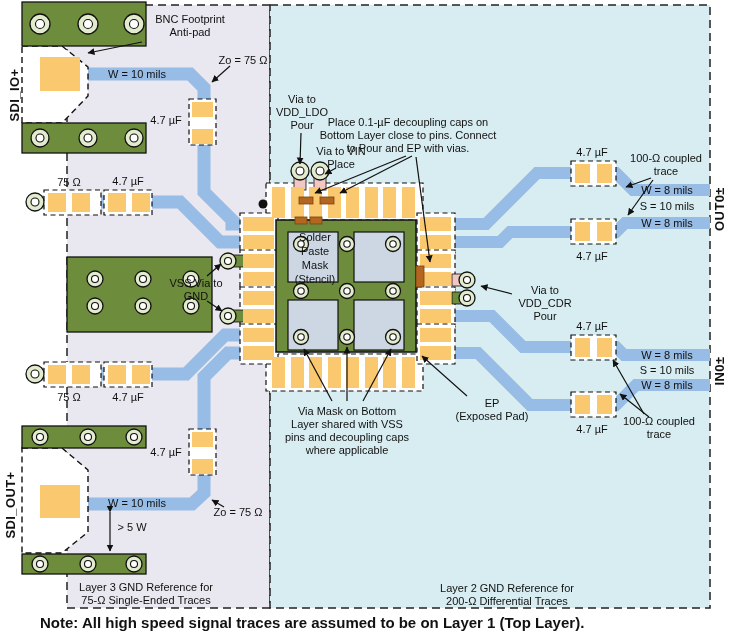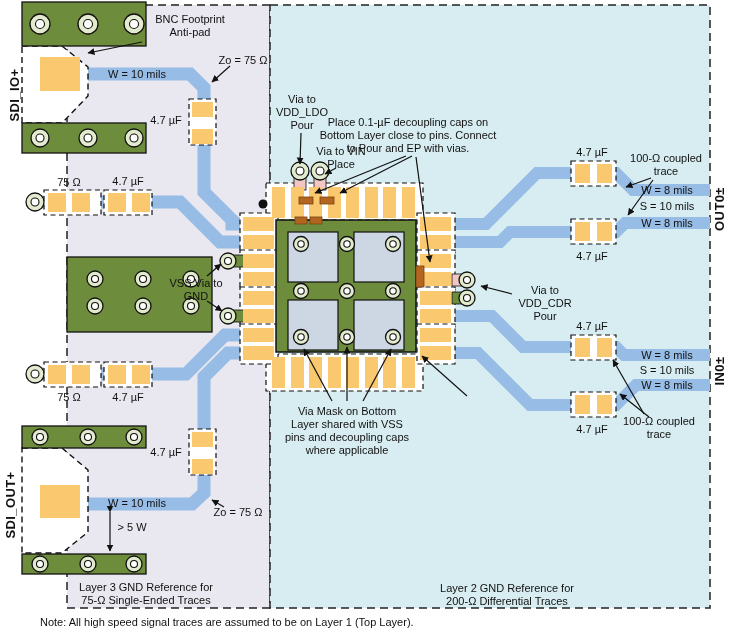--- a/index.html
+++ b/index.html
@@ -3,21 +3,21 @@
 <meta charset="utf-8">
 <style>
   html,body{margin:0;padding:0;background:#fff;}
   #canvas{position:relative;width:730px;height:635px;background:#fff;overflow:hidden;
           font-family:"Liberation Sans",sans-serif;}
   #gfx{position:absolute;left:0;top:0;}
   .lbl{position:absolute;font:11px "Liberation Sans",sans-serif;color:#111;
        white-space:pre;text-align:center;line-height:13px;transform:translate(-50%,-50%);}
   .lbl.b{font-weight:normal;}
   .lbl.rot{transform:translate(-50%,-50%) rotate(-90deg);font-size:13px;font-weight:bold;letter-spacing:.4px;}
-  .lbl.note{transform:none;text-align:left;font-size:11px;}
+  .lbl.note{transform:none;text-align:left;font-size:15px;font-weight:bold;}
 </style>
 </head>
 <body>
 
 <div id="canvas">
 
 <svg id="gfx" width="730" height="635" viewBox="0 0 730 635">
   <defs>
     <marker id="ah" markerWidth="8" markerHeight="8" refX="6.5" refY="3.5" orient="auto" markerUnits="userSpaceOnUse">
       <path d="M0,0 L7,3.5 L0,7 Z" fill="#111"></path>
@@ -376,23 +376,29 @@
 <div class="lbl" style="left:196px;top:290px">VSS Via to
 GND</div>
 <div class="lbl" style="left:302px;top:112px">Via to
 VDD_LDO
 Pour</div>
 <div class="lbl" style="left:341px;top:158px">Via to VIN
 Place</div>
 <div class="lbl" style="left:408px;top:135px">Place 0.1-µF decoupling caps on
 Bottom Layer close to pins. Connect
 to Pour and EP with vias.</div>
+<div class="lbl" style="left:315px;top:258px;line-height:14px">Solder
+Paste
+Mask
+(Stencil)</div>
 <div class="lbl" style="left:545px;top:303px">Via to
 VDD_CDR
 Pour</div>
+<div class="lbl" style="left:492px;top:410px">EP
+(Exposed Pad)</div>
 <div class="lbl" style="left:347px;top:431px">Via Mask on Bottom
 Layer shared with VSS
 pins and decoupling caps
 where applicable</div>
 
 <div class="lbl" style="left:666px;top:165px">100-Ω coupled
 trace</div>
 <div class="lbl" style="left:592px;top:152px">4.7 µF</div>
 <div class="lbl" style="left:592px;top:256px">4.7 µF</div>
 <div class="lbl" style="left:667px;top:190px">W = 8 mils</div>

